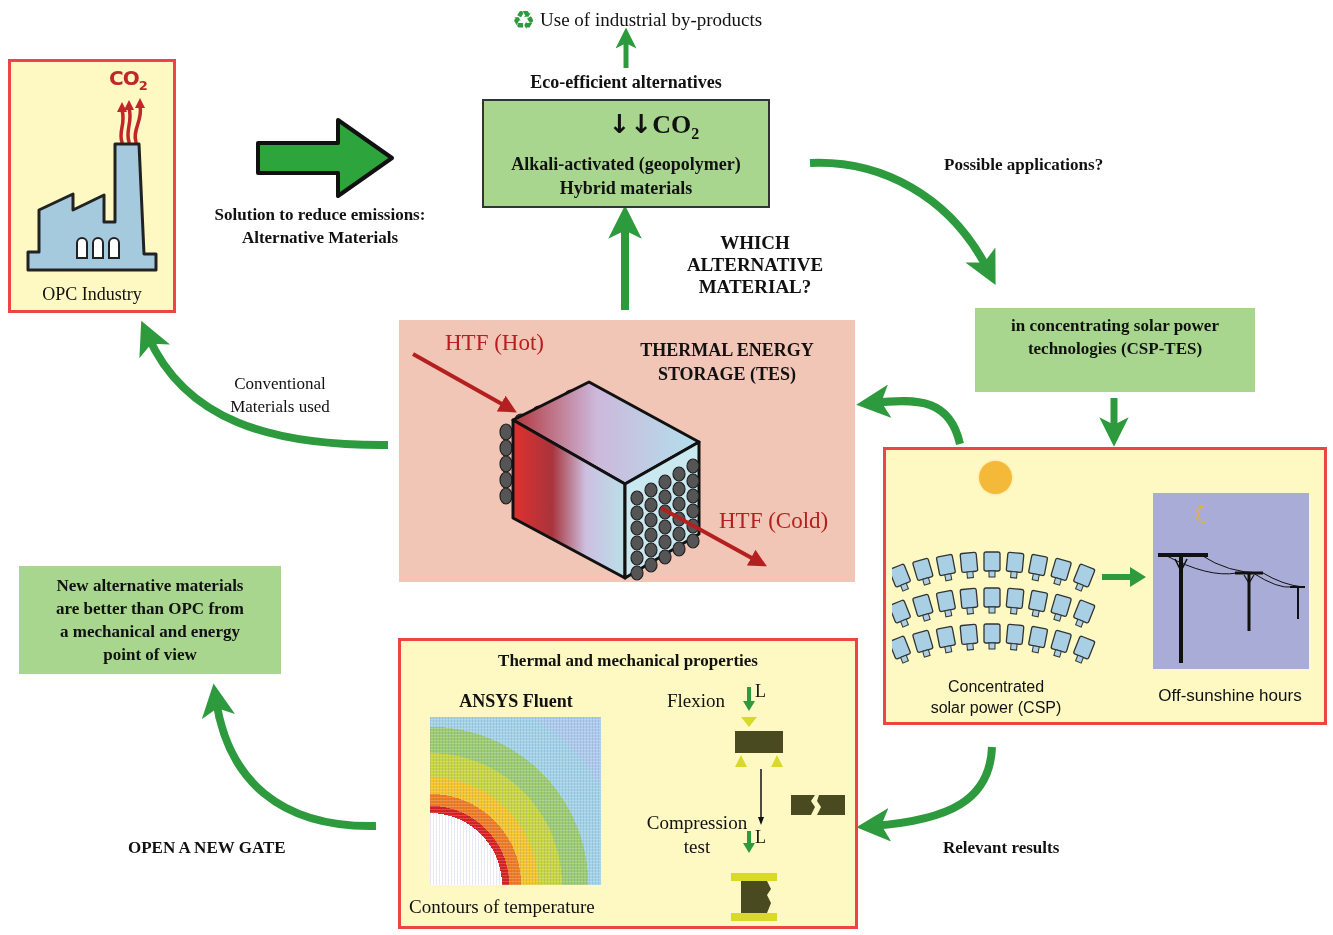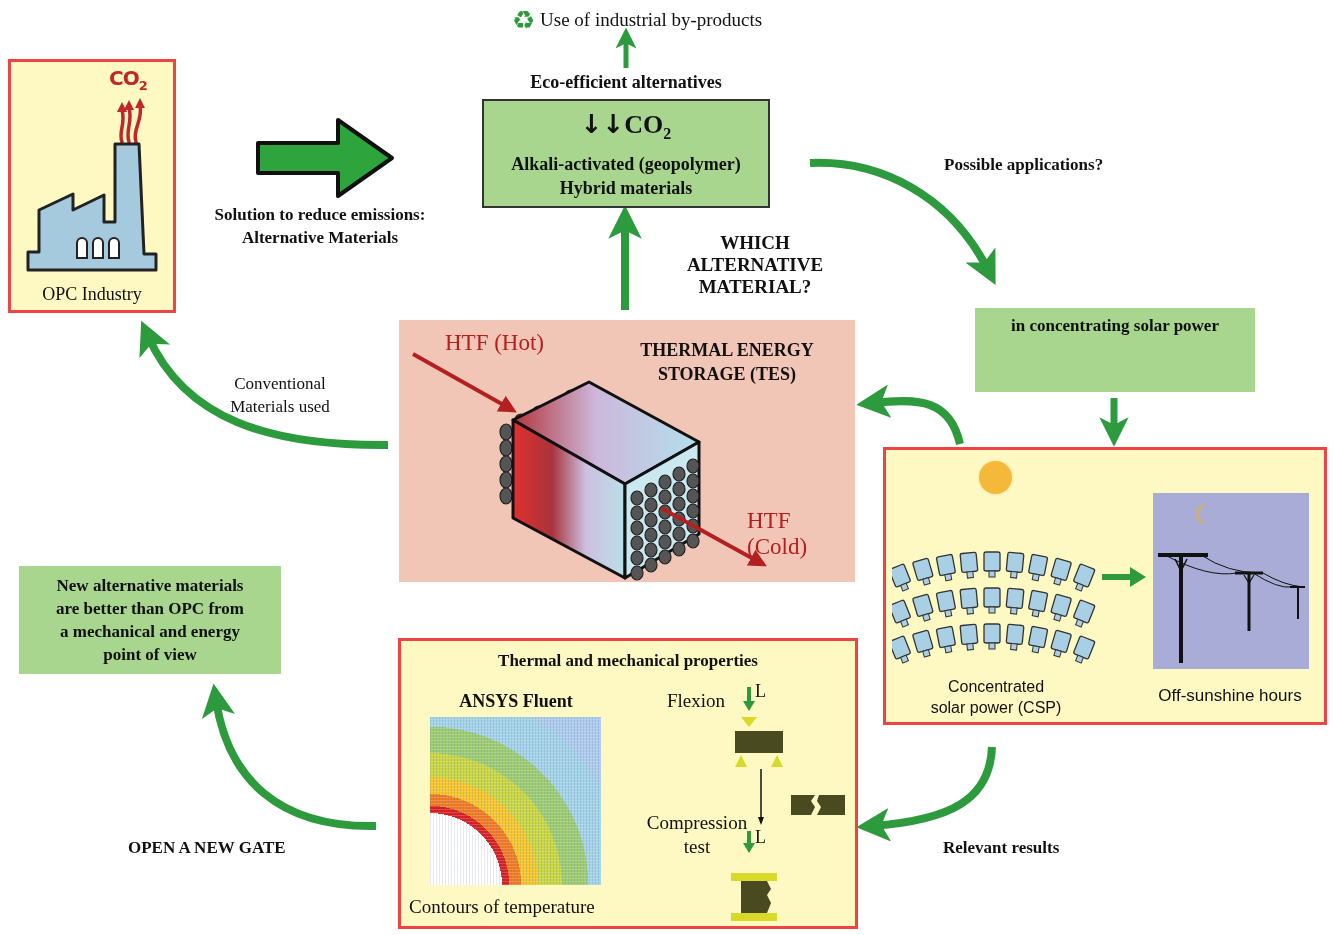--- a/index.html
+++ b/index.html
@@ -77,48 +77,49 @@
   <div>Alternative Materials</div>
 </div>
 
 <div class="abs t19" style="left:464px;top:8px;white-space:nowrap;margin-left:48px;">
   <span style="color:#2e9a3e;font-family:'DejaVu Sans',sans-serif;font-size:26px;vertical-align:-3px;">♻</span>
   <span>Use of industrial by-products</span>
 </div>
 
 <div class="abs center bold t18" style="left:481px;width:290px;top:70px;">Eco-efficient alternatives</div>
 <div class="greenbox" style="left:482px;top:99px;width:288px;height:109px;border:2px solid #333;box-sizing:border-box;">
-  <div class="abs center bold" style="left:0;width:284px;top:8px;font-size:26px;line-height:30px;">
+  <div class="abs center bold" style="left:0;width:284px;top:8px;font-size:26px;line-height:30px;padding-left:28px;">
     <span style="font-family:'DejaVu Sans',sans-serif;">↓↓</span><span>CO</span><sub style="font-size:16px;">2</sub>
   </div>
   <div class="abs center bold t18" style="left:0;width:284px;top:51px;">
     <div>Alkali-activated (geopolymer)</div>
     <div>Hybrid materials</div>
   </div>
 </div>
 
 <div class="abs bold t17" style="left:944px;top:153px;">Possible applications?</div>
 
 <div class="abs center bold" style="left:665px;top:232px;width:180px;font-size:19px;line-height:22px;">
   <div>WHICH</div>
   <div>ALTERNATIVE</div>
   <div>MATERIAL?</div>
 </div>
 
 <div class="greenbox center bold t17" style="left:975px;top:308px;width:280px;height:84px;padding-top:6px;box-sizing:border-box;">
   <div>in concentrating solar power</div>
+  <div>technologies (CSP-TES)</div>
 </div>
 
 <div class="abs" style="left:399px;top:320px;width:456px;height:262px;background:#f2c6b6;">
   <div class="abs center bold t18" style="left:208px;top:18px;width:240px;">
     <div>THERMAL ENERGY</div>
     <div>STORAGE (TES)</div>
   </div>
   <div class="abs" style="left:46px;top:10px;color:#b42020;font-size:23px;">HTF (Hot)</div>
-  <div class="abs" style="left:320px;top:188px;color:#b42020;font-size:23px;margin-left:28px;">HTF (Cold)</div>
+  <div class="abs" style="left:320px;top:188px;color:#b42020;font-size:23px;">HTF (Cold)</div>
 
   <svg class="abs" style="left:0;top:0;" width="456" height="262" viewBox="0 0 456 262">
     <defs>
       <linearGradient id="frontG" x1="0" x2="1" y1="0" y2="0">
         <stop offset="0" stop-color="#e0302e"></stop>
         <stop offset="0.35" stop-color="#a8343c"></stop>
         <stop offset="0.65" stop-color="#cdbfe0"></stop>
         <stop offset="1" stop-color="#b9e0e8"></stop>
       </linearGradient>
       <linearGradient id="topG" x1="0" x2="1" y1="0" y2="0">

